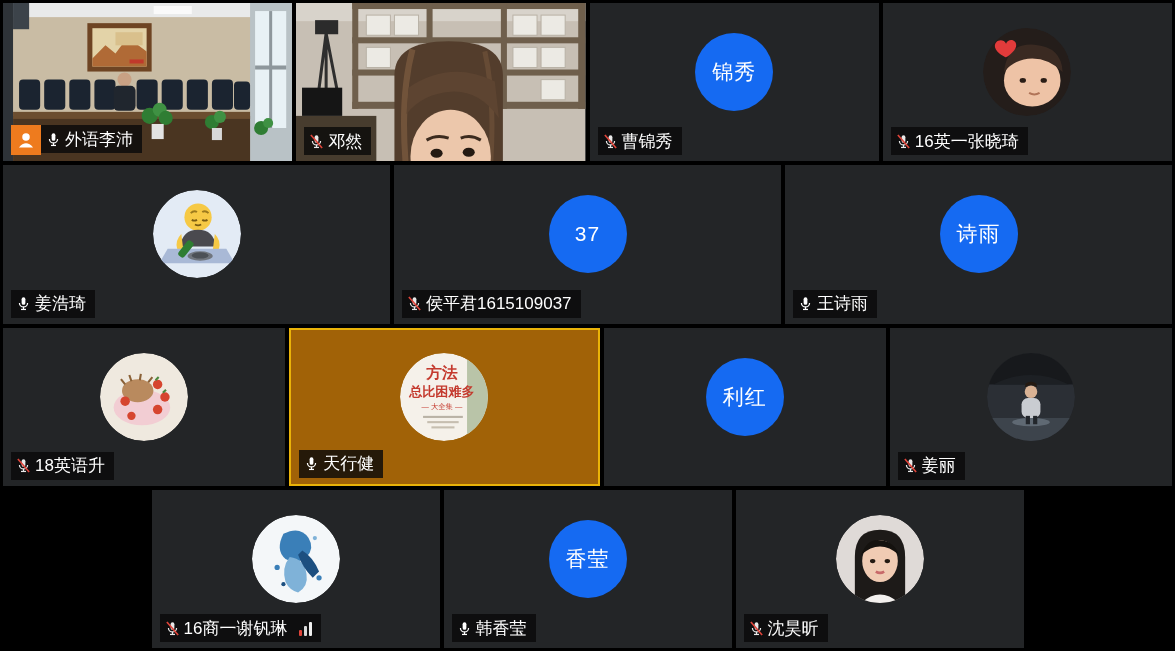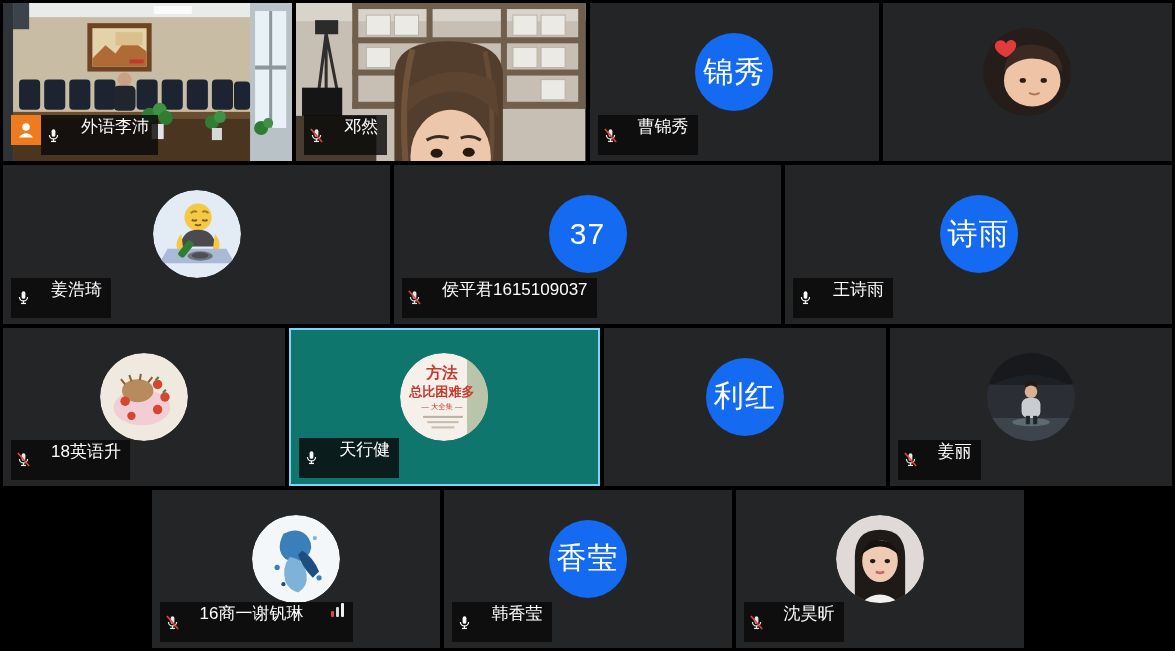--- a/index.html
+++ b/index.html
@@ -2,31 +2,31 @@
 <html><head>
 <meta charset="utf-8">
 <style>
   html,body{margin:0;padding:0;background:#000;}
   .stage{position:relative;width:1175px;height:651px;background:#000;
     display:flex;flex-direction:column;gap:4px;padding:3px;box-sizing:border-box;
     font-family:"Liberation Sans","DejaVu Sans",sans-serif;}
   .row{display:flex;gap:4px;flex:1 1 0;justify-content:center;min-height:0;}
   .tile{position:relative;flex:1 1 0;background:#232527;overflow:hidden;min-width:0;}
   .row.bottom .tile{flex:0 0 288px;}
-  .tile.active{background:#0f766e;border:2px solid #7dd3fc;box-sizing:border-box;padding-left:24px;}
+  .tile.active{background:#a16207;border:2px solid #eab308;box-sizing:border-box;padding-left:24px;}
   .vid{position:absolute;inset:0;width:100%;height:100%;display:block;}
   .avatar-wrap{position:absolute;inset:0;display:flex;align-items:center;justify-content:center;}
   .avatar-wrap .inner{transform:translateY(-10px);}
   .initials{width:78px;height:78px;border-radius:50%;background:#156af2;color:#fff;
-    display:flex;align-items:center;justify-content:center;font-size:30px;letter-spacing:1px;}
+    display:flex;align-items:center;justify-content:center;font-size:21px;letter-spacing:1px;}
   .photo{width:88px;height:88px;border-radius:50%;overflow:hidden;display:block;}
   .labelbar{position:absolute;left:8px;bottom:6px;display:flex;align-items:stretch;gap:0;}
   .hostbadge{width:30px;height:30px;background:#ee7b1e;display:flex;align-items:center;justify-content:center;}
-  .label{background:rgba(10,10,10,0.82);height:40px;display:flex;
-    padding:0 9px 0 5px;color:#fff;font-size:17px;white-space:nowrap;gap:20px;}
+  .label{background:rgba(10,10,10,0.82);height:28px;display:flex;align-items:center;
+    padding:0 9px 0 5px;color:#fff;font-size:17px;white-space:nowrap;gap:4px;}
   .mic{display:flex;align-items:center;}
   .sig{display:flex;align-items:flex-end;gap:2px;margin-left:8px;height:15px;}
   .sig b{display:block;width:3px;border-radius:1px;}
   .sig .b1{height:6px;background:#e0443a;}
   .sig .b2{height:10px;background:#d8d8d8;}
   .sig .b3{height:14px;background:#efefef;}
 </style>
 </head>
 <body>
 
@@ -185,20 +185,34 @@
           <circle cx="42" cy="42" r="42" fill="#241d1a"></circle>
           <ellipse cx="47" cy="50" rx="27" ry="25" fill="#eec3a6"></ellipse>
           <path d="M20 42 q3 -28 29 -26 q26 2 27 26 q-13 -13 -29 -13 t-27 13z" fill="#3a2a22"></path>
           <ellipse cx="38" cy="50" rx="3" ry="2.2" fill="#2a1d16"></ellipse>
           <ellipse cx="58" cy="50" rx="3" ry="2.2" fill="#2a1d16"></ellipse>
           <path d="M44 62 q5 3 10 0" stroke="#b07458" stroke-width="2" fill="none"></path>
           <path d="M22 15 c-3 -6 -12 -3 -10.5 3.5 c1.3 5.5 10.5 9.5 10.5 9.5 c0 0 8.6 -5 9.6 -10.6 c1.2 -6.6 -7.6 -8.4 -9.6 -2.4 z" fill="#e23b3b"></path>
         </svg>
       </div>
         </div>
+      <div class="labelbar">
+          <div class="label">
+        <span class="mic">
+          <svg width="15" height="19" viewBox="0 0 24 24">
+                <rect x="9" y="2" width="6" height="12" rx="3" fill="#e8e8e8"></rect>
+                <path d="M5.5 11 a6.5 6.5 0 0 0 13 0" stroke="#e8e8e8" stroke-width="2" fill="none"></path>
+                <line x1="12" y1="17.5" x2="12" y2="21" stroke="#e8e8e8" stroke-width="2"></line>
+                <line x1="8" y1="21.5" x2="16" y2="21.5" stroke="#e8e8e8" stroke-width="2"></line>
+                <line x1="3" y1="1.5" x2="21" y2="22.5" stroke="#e0443a" stroke-width="2.6"></line>
+              </svg>
+        </span>
+        <span>16英一张晓琦</span>
+      </div>
+        </div>
     </div>
   </div>
 
   <div class="row">
 
 
     <div class="tile">
       <div class="avatar-wrap">
           <div class="inner">
         <svg class="photo" viewBox="0 0 84 84">

